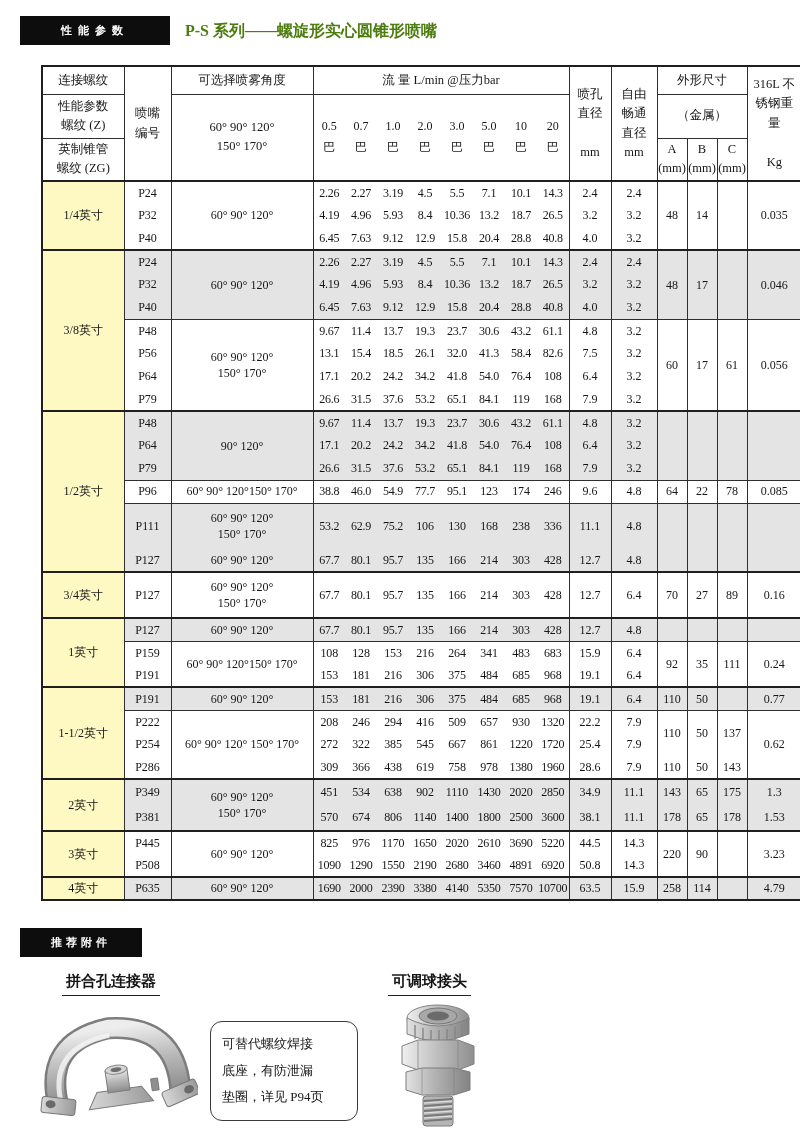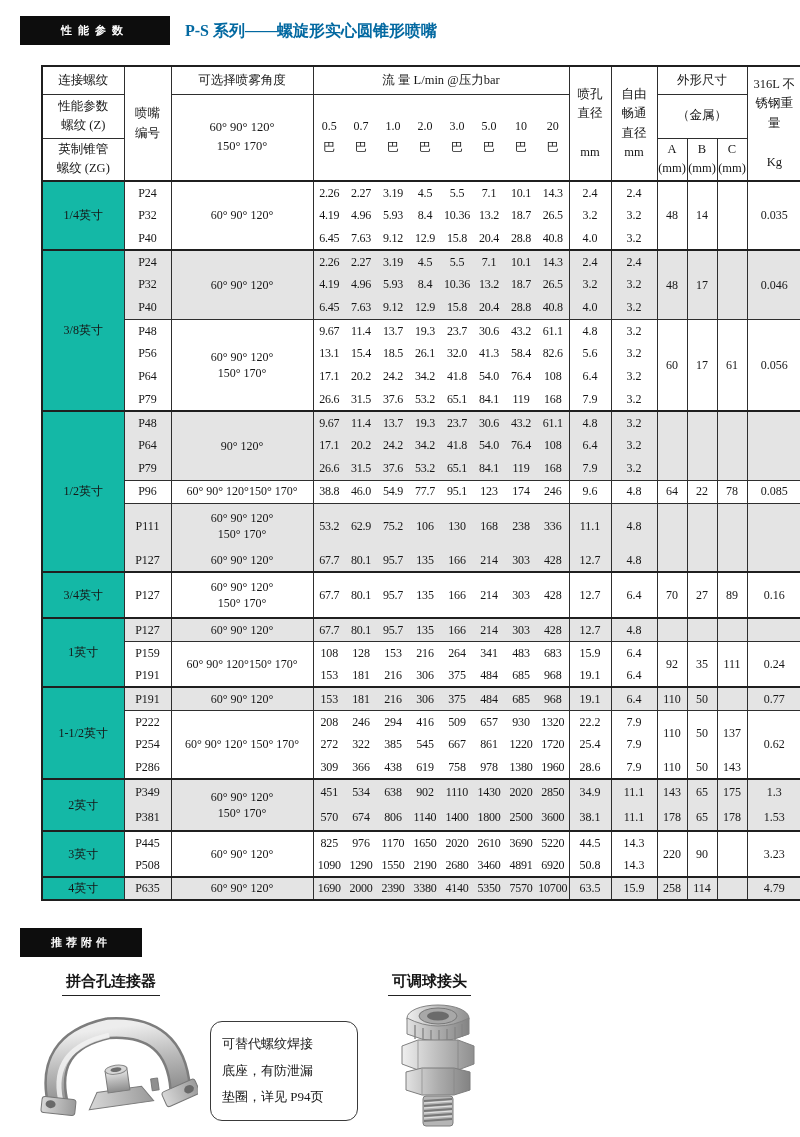--- a/index.html
+++ b/index.html
@@ -2,36 +2,36 @@
 <html><head>
 <meta charset="utf-8">
 <style>
   html,body{margin:0;padding:0;background:#fff;}
   #page{position:relative;width:800px;height:1137px;background:#ffffff;overflow:hidden;
         font-family:"Liberation Serif","DejaVu Serif",serif;color:#111;}
   .badge{position:absolute;background:#0d0d0d;color:#fff;display:flex;align-items:center;justify-content:center;
          font-family:"Liberation Sans","DejaVu Sans",sans-serif;font-weight:bold;font-size:11px;letter-spacing:6px;}
   #badge1{left:20px;top:16px;width:150px;height:29px;}
   #badge2{left:20px;top:928px;width:122px;height:29px;letter-spacing:4px;}
-  #doc-title{position:absolute;left:185px;top:21px;font-size:16px;font-weight:bold;color:#0369a1;}
+  #doc-title{position:absolute;left:185px;top:21px;font-size:16px;font-weight:bold;color:#4d7c0f;}
 
   
   #spec-table{position:absolute;left:20px;top:65px;width:760px;border-collapse:collapse;table-layout:fixed;
               border:2px solid #1f1f1f;margin-left:21px;}
   #spec-table th,#spec-table td{padding:0;margin:0;text-align:center;vertical-align:middle;
               font-size:12px;color:#161616;line-height:1.35;overflow:visible;}
   #spec-table th{border:1px solid #2e2e2e;font-weight:normal;white-space:pre-line;font-size:12.5px;line-height:1.55;}
   #spec-table th.hp{border-left:none;border-right:none;font-size:12px;line-height:1.8;}
   #spec-table tr{height:23px;}
   #spec-table tr.h2{height:46px;}
   #spec-table tr.h26{height:26px;}
   #spec-table thead tr.hr1{height:28px;}
   #spec-table thead tr.hr2{height:44px;}
   #spec-table thead tr.hr3{height:43px;}
-  td.sz{border-right:1px solid #2e2e2e;font-size:12.5px;background:#14b8a6;}
+  td.sz{border-right:1px solid #2e2e2e;font-size:12.5px;background:#fef9c3;}
   td.nz{border-right:1px solid #2e2e2e;}
   td.ag{border-right:1px solid #2e2e2e;white-space:pre-line;line-height:1.75;}
   td.fl{white-space:nowrap;font-size:11.5px;letter-spacing:-0.2px;}
   td.od{border-left:1px solid #2e2e2e;border-right:1px solid #2e2e2e;}
   td.fp{border-right:1px solid #2e2e2e;}
   td.da{border-right:1px solid #2e2e2e;}
   td.sh,th.sh{background:#e4e4e4;}
   td.gt{border-top:2px solid #1f1f1f;}
   td.bt{border-top:1px solid #2e2e2e;}
 
@@ -239,21 +239,21 @@
         <tr>
           <td class="nz">P56</td>
           <td class="fl">13.1</td>
           <td class="fl">15.4</td>
           <td class="fl">18.5</td>
           <td class="fl">26.1</td>
           <td class="fl">32.0</td>
           <td class="fl">41.3</td>
           <td class="fl">58.4</td>
           <td class="fl">82.6</td>
-          <td class="od">5.6</td>
+          <td class="od">7.5</td>
           <td class="fp">3.2</td>
         </tr>
         <tr>
           <td class="nz">P64</td>
           <td class="fl">17.1</td>
           <td class="fl">20.2</td>
           <td class="fl">24.2</td>
           <td class="fl">34.2</td>
           <td class="fl">41.8</td>
           <td class="fl">54.0</td>

